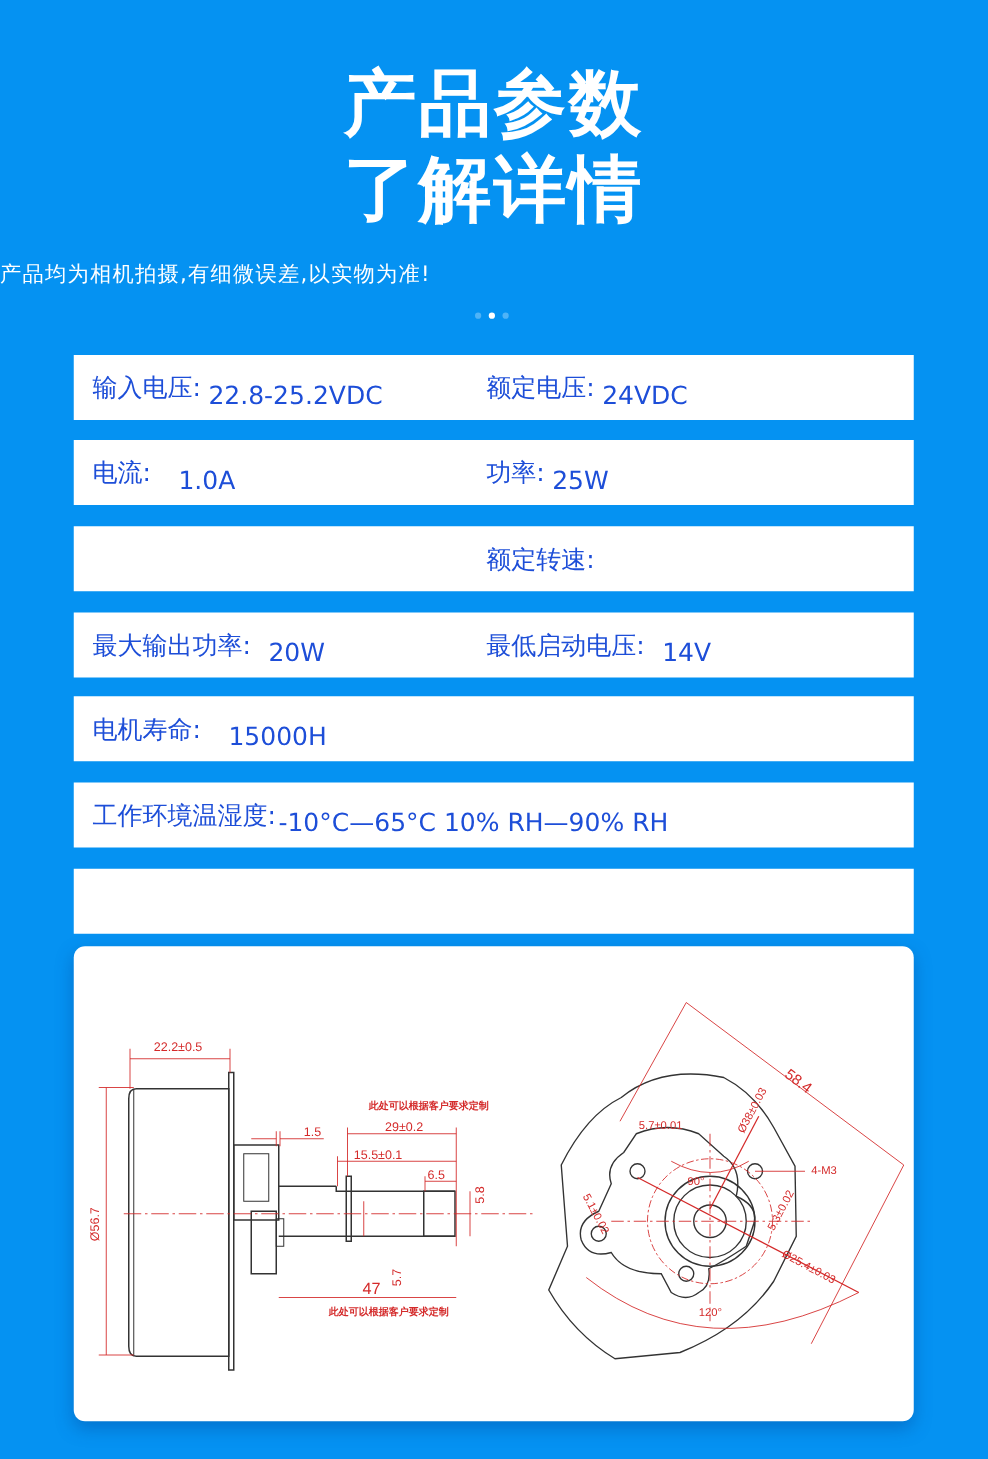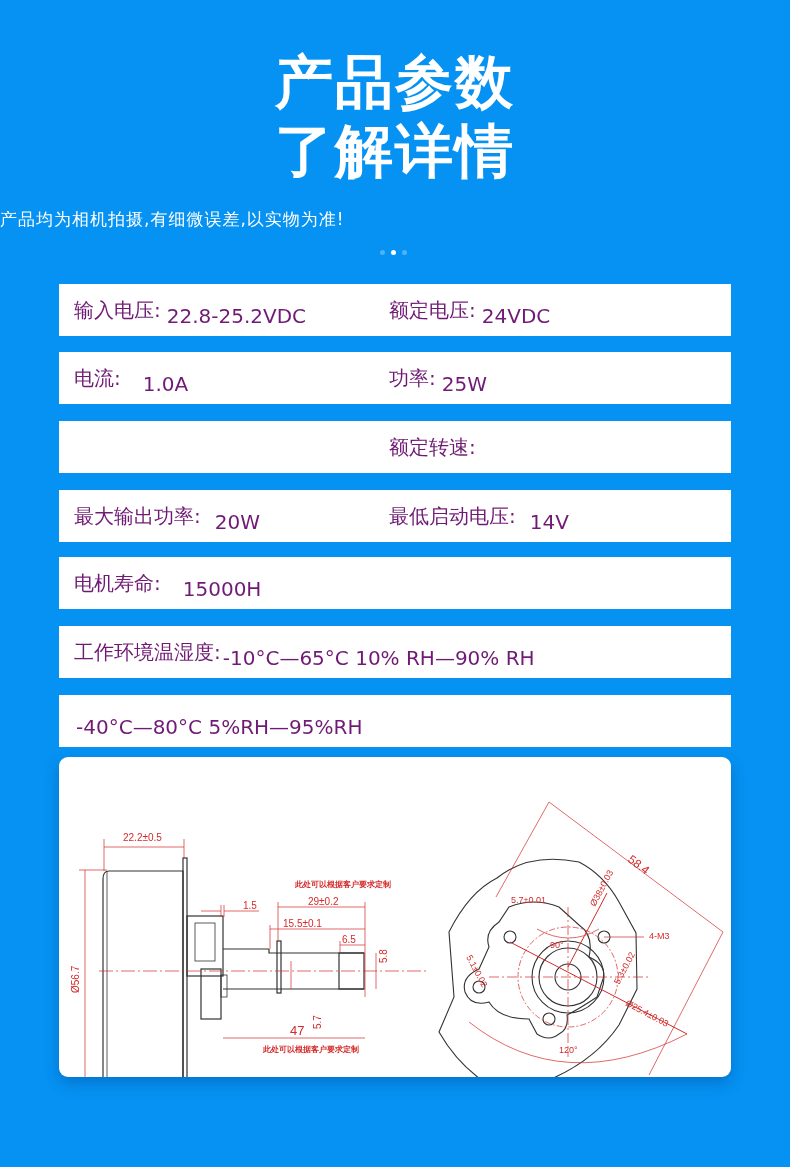--- a/index.html
+++ b/index.html
@@ -20,30 +20,30 @@
       position: absolute; top: 208px; left: 0; width: 790px; text-align: left;
       color: #ffffff; font-size: 17px; letter-spacing: 1px;
     }
     .dots { position: absolute; top: 250px; left: 380px; width: 32px; height: 6px; display: flex; gap: 6px; }
     .dot { width: 5px; height: 5px; border-radius: 50%; background: #4fb3f7; }
     .dot.active { background: #ffffff; }
 
     .spec-row {
       position: absolute; left: 59px; width: 672px; height: 52px;
       background: #ffffff; display: flex; align-items: center;
-      color: #701a75; font-size: 20px; white-space: nowrap;
+      color: #1d4ed8; font-size: 20px; white-space: nowrap;
     }
     .spec-row .cell { position: absolute; top: 0; height: 52px; display: flex; align-items: center; }
     .spec-row .cell.c1 { left: 15px; }
     .spec-row .cell.c2 { left: 330px; }
     .spec-row .label, .spec-row .value { display: inline-block; }
     .spec-row .value { margin-left: 6px; margin-top: 12px; }
 
     .drawing-panel {
-      position: absolute; left: 59px; top: 757px; width: 672px; height: 320px;
+      position: absolute; left: 59px; top: 757px; width: 672px; height: 380px;
       background: #ffffff; border-radius: 9px;
       box-shadow: 0 6px 14px rgba(0, 60, 140, 0.35);
       overflow: hidden;
     }
     .drawing-panel svg { position: absolute; left: 0; top: 0; }
     .dim-text { font-family: "Liberation Sans Narrow", "Liberation Sans", sans-serif; fill: #d42a2a; }
   </style>
 </head>
 <body>
 
@@ -104,21 +104,20 @@
 
 <div class="spec-row" style="top:626px">
   <div class="cell c1">
     <span class="label">工作环境温湿度:</span>
       <span class="value" style="margin-left:2px">-10°C—65°C 10% RH—90% RH</span>
   </div>
 </div>
 
 <div class="spec-row" style="top:695px">
   <div class="cell c1">
-      <span class="value" style="margin-left:2px">-40°C—80°C 5%RH—95%RH</span>
   </div>
 </div>
 
 <div class="drawing-panel">
   <svg width="672" height="380" viewBox="0 0 672 380">
 
     <g stroke="#333" fill="none" stroke-width="1.2">
 
       <path d="M50 114 L124 114 L124 328 L50 328 Q44 328 44 320 L44 122 Q44 114 50 114 Z"></path>
       <line x1="48" y1="114" x2="48" y2="328" stroke-width="0.8"></line>

